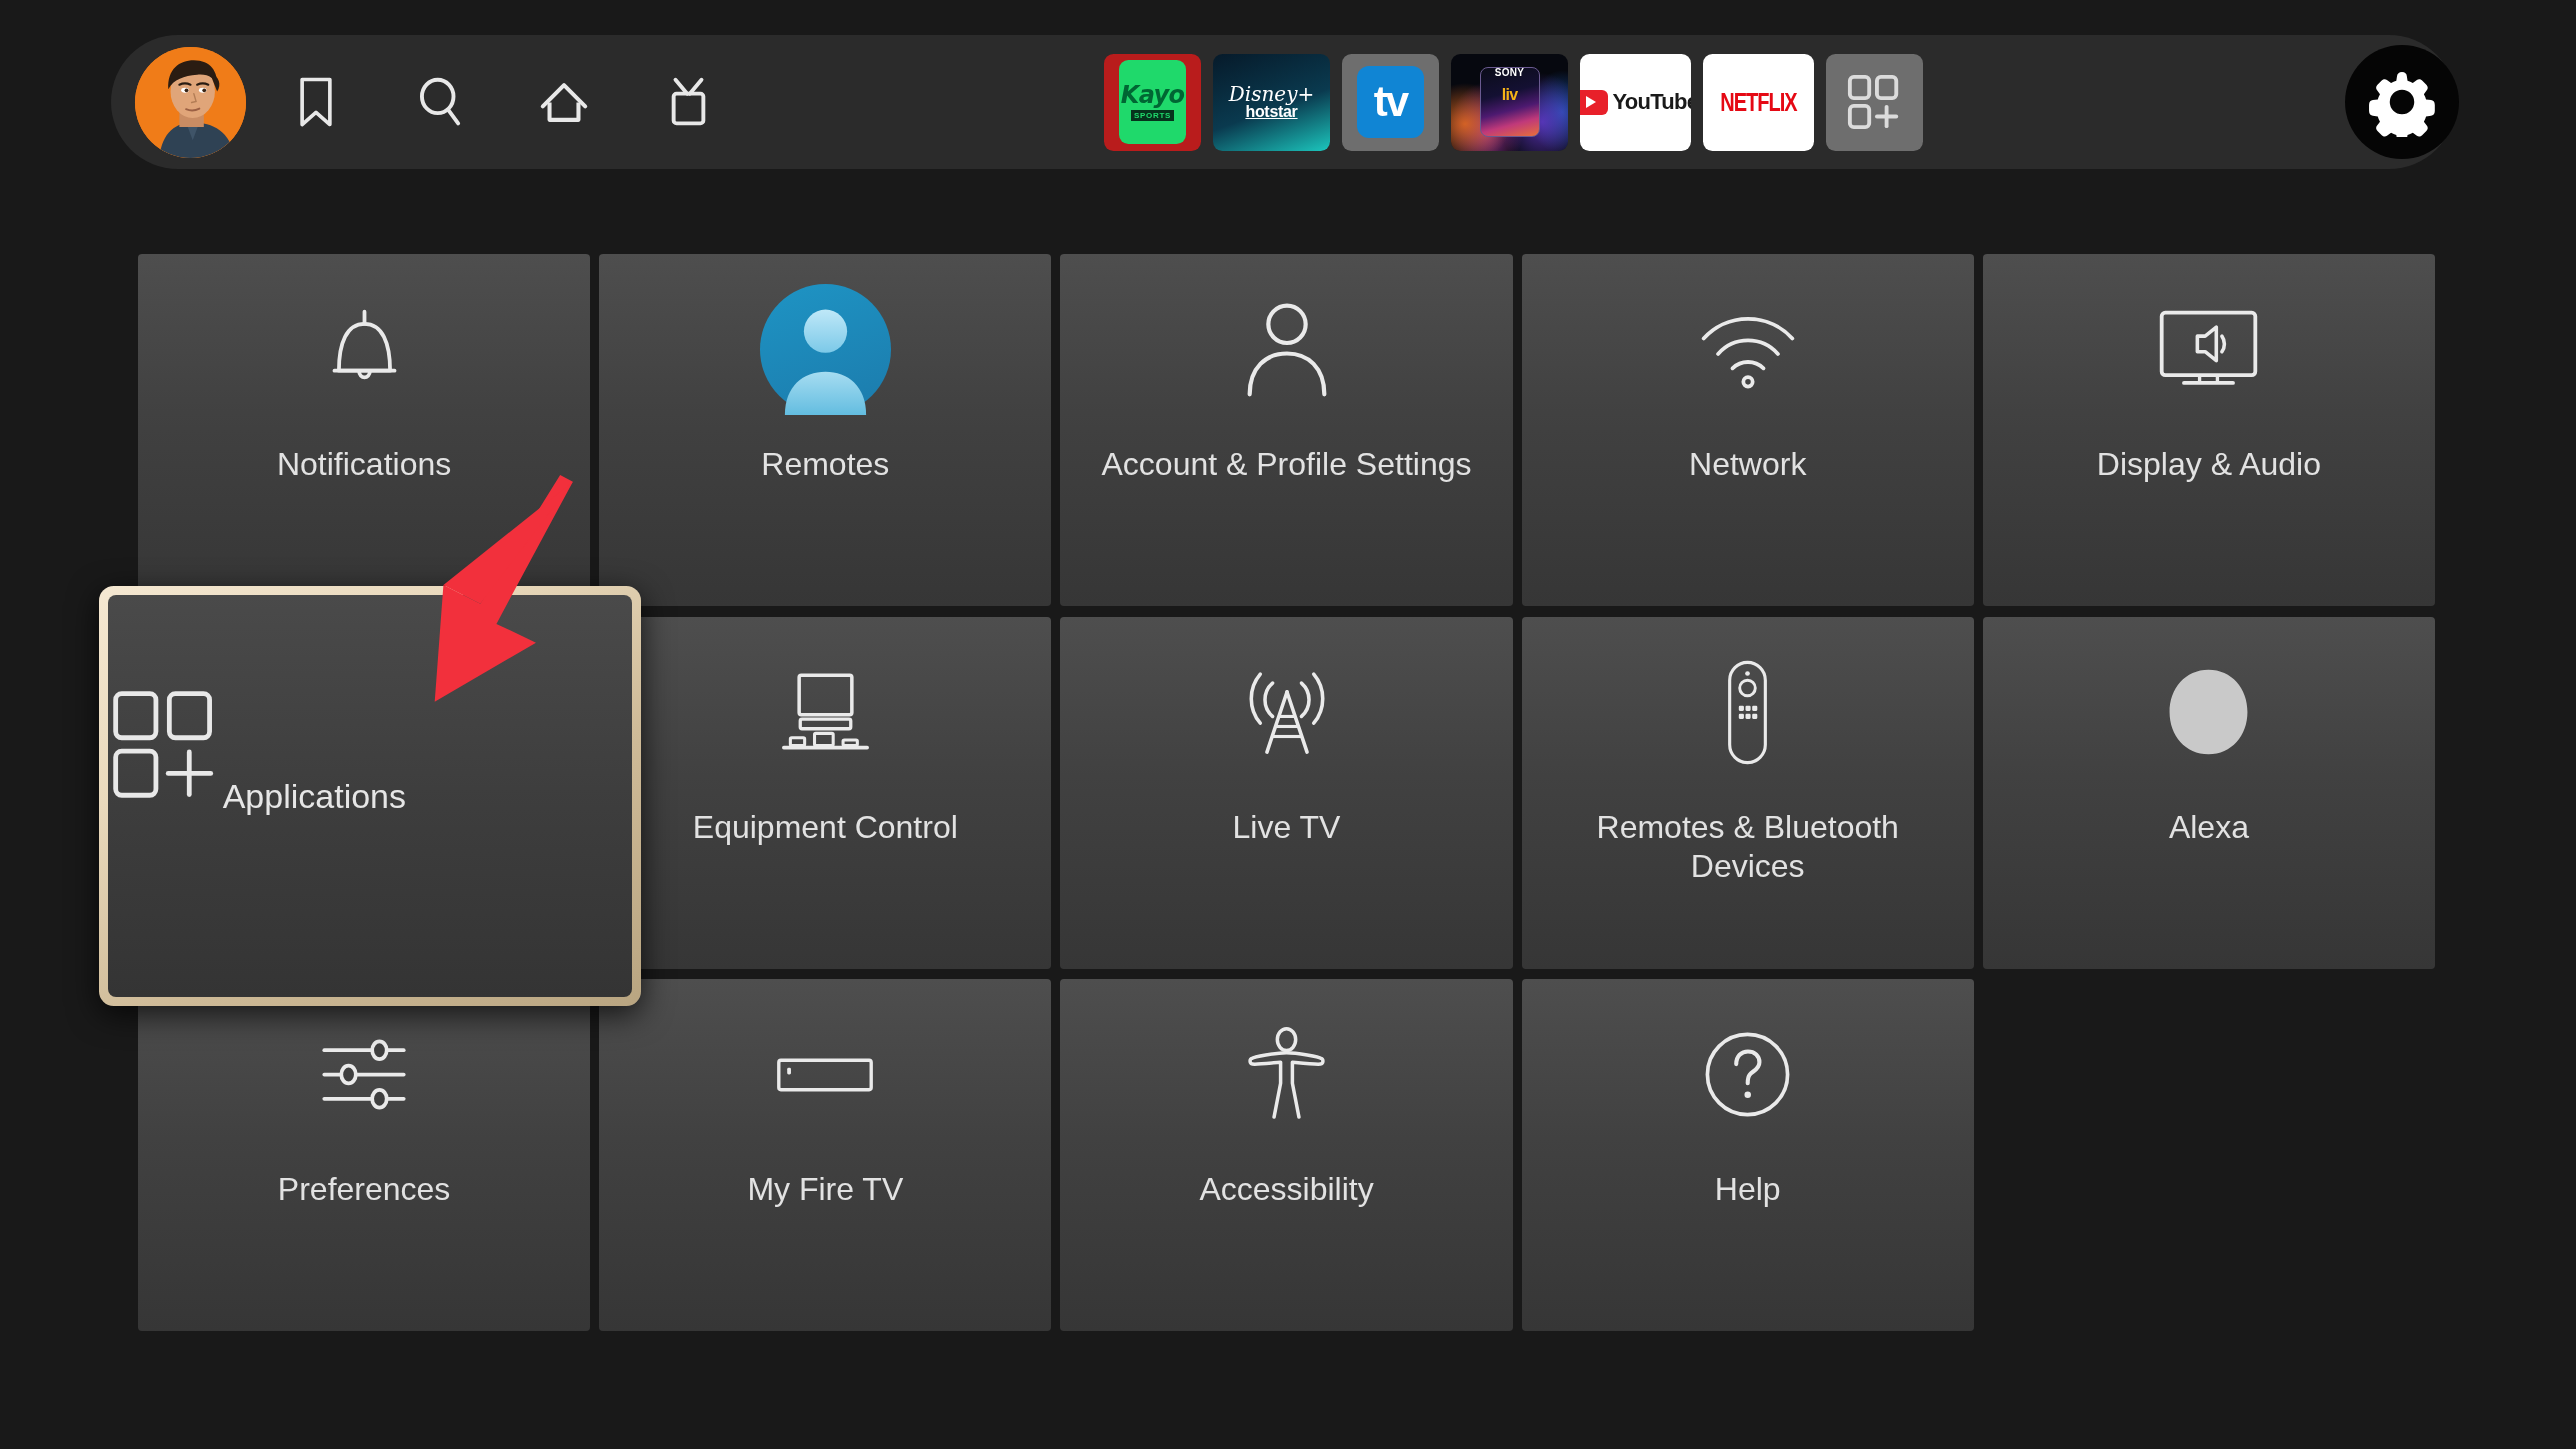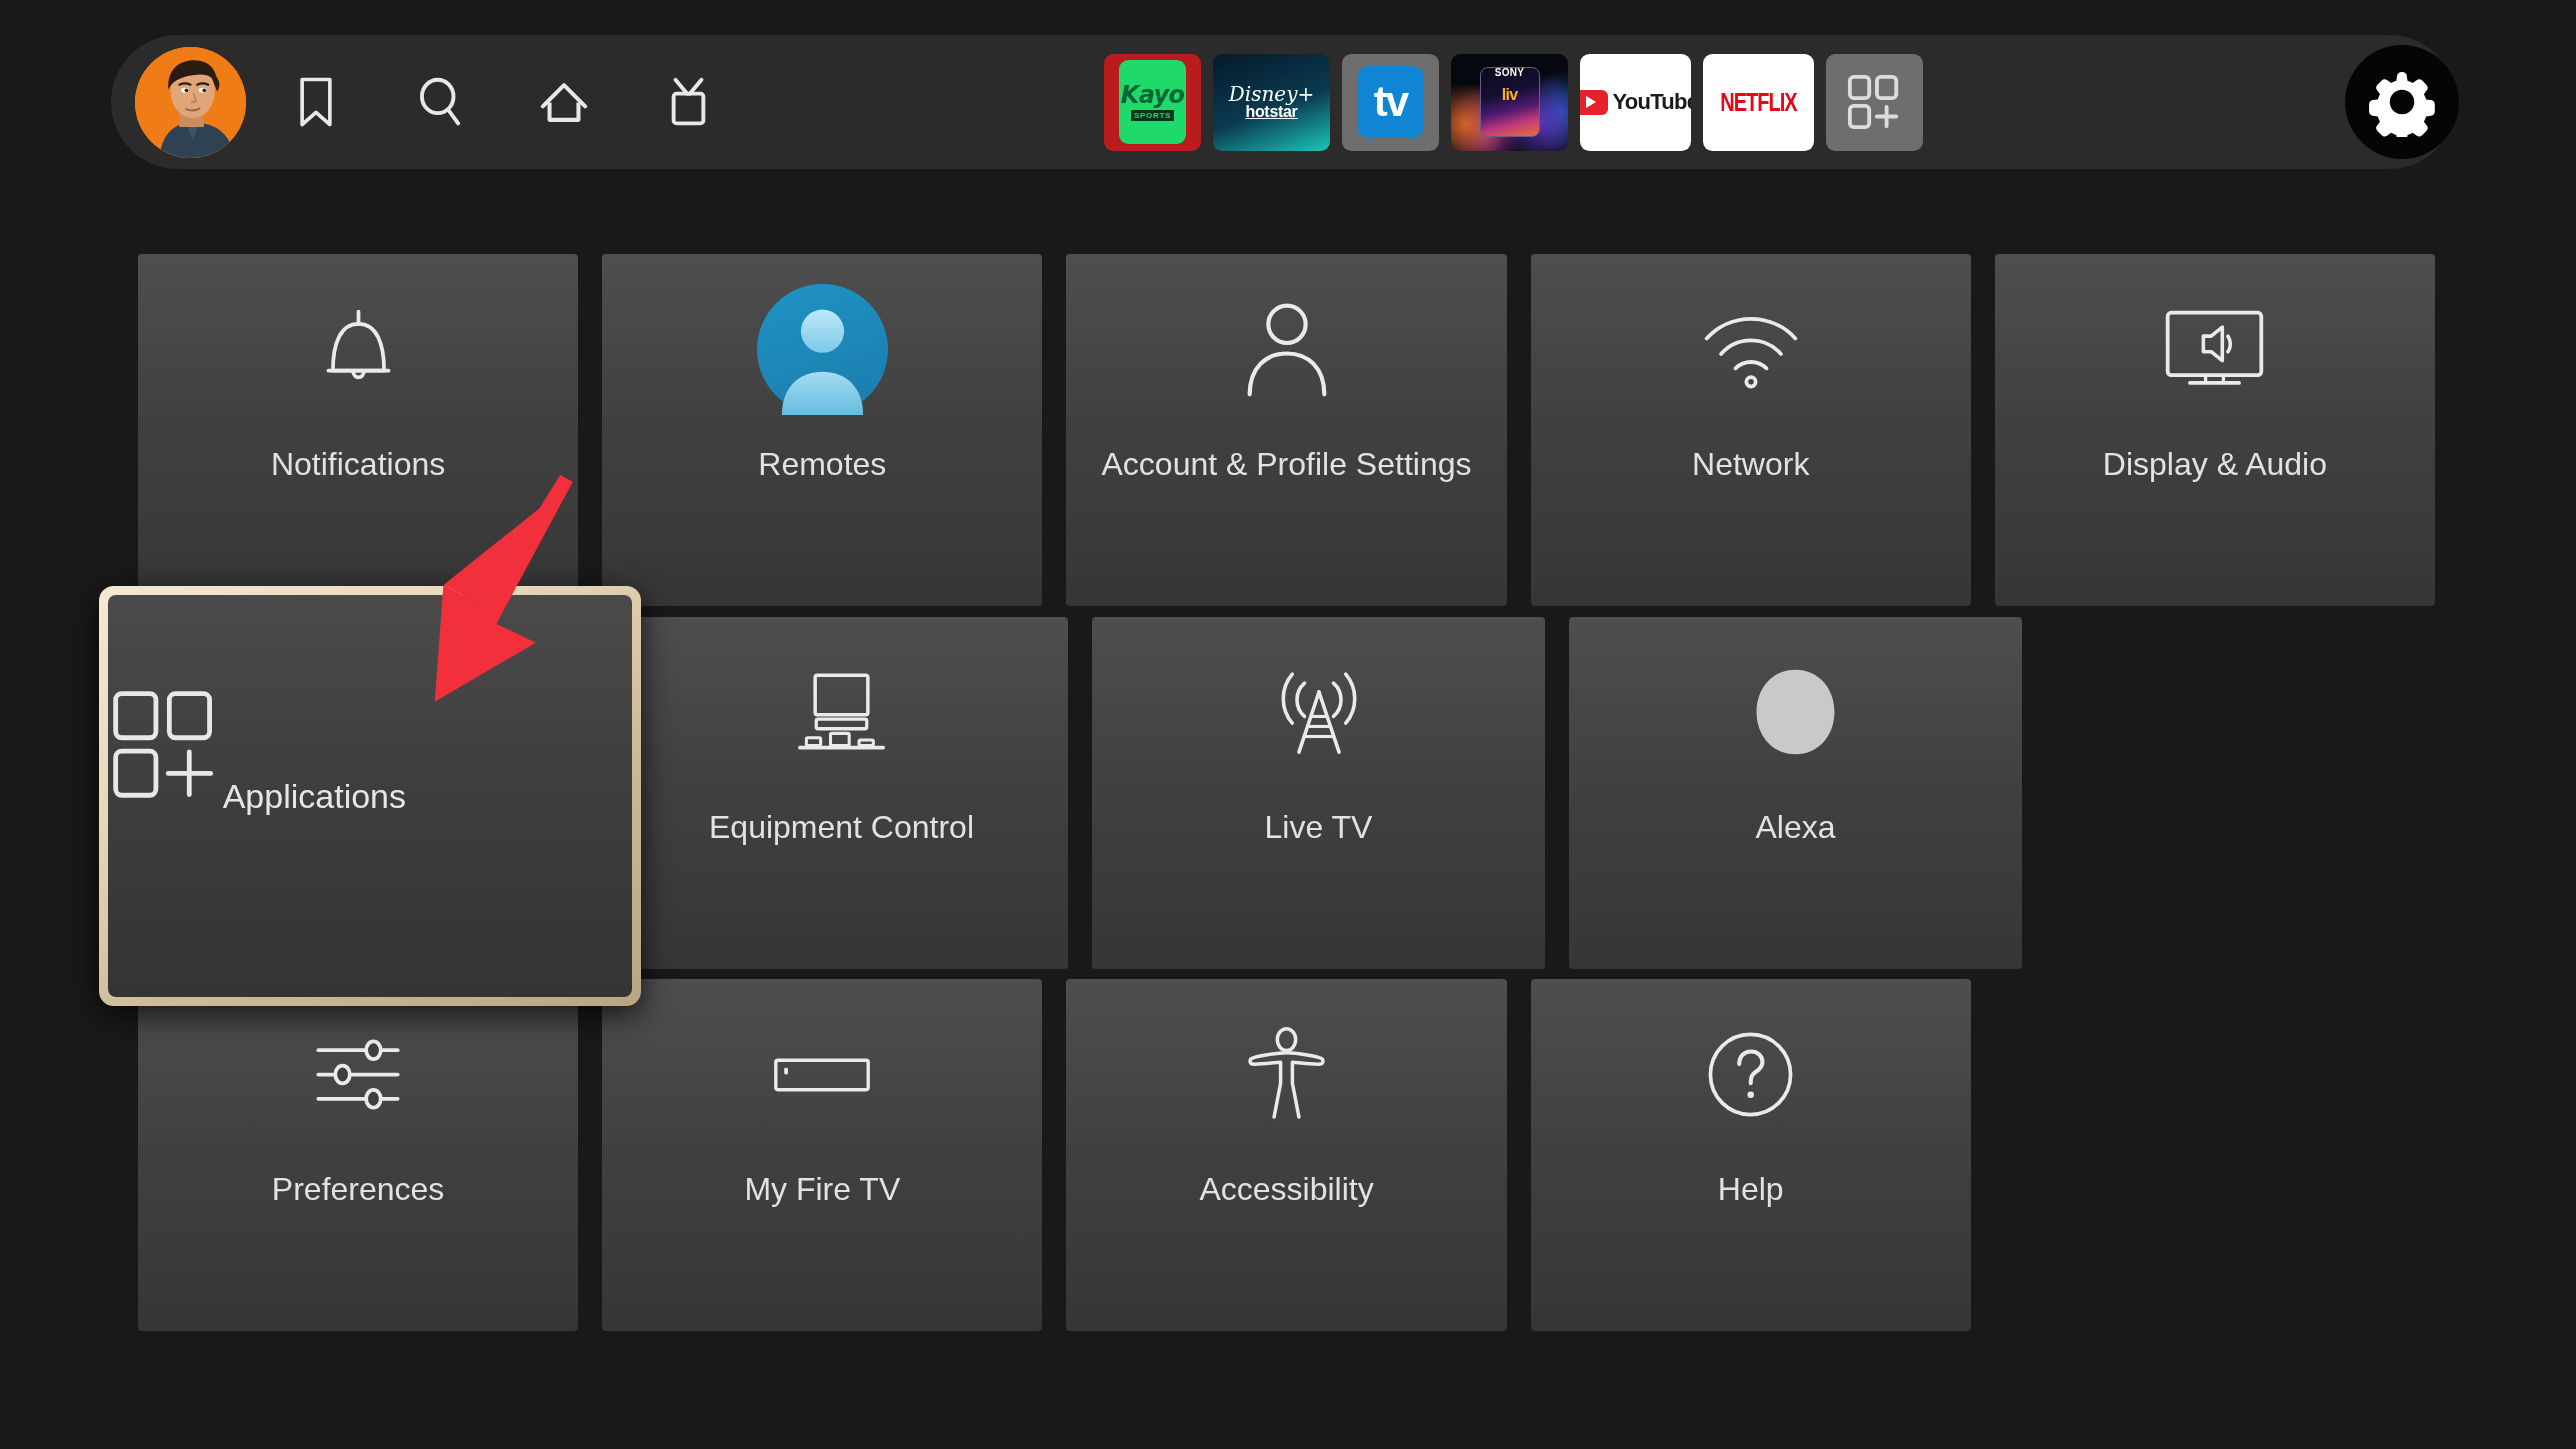--- a/index.html
+++ b/index.html
@@ -141,21 +141,21 @@
     background:#050505;
     display:flex; align-items:center; justify-content:center;
   }
 
   
   #grid {
     position:absolute;
     left:138px; top:254px;
     width:2297px;
   }
-  .grid-row { display:flex; gap:24px; }
+  .grid-row { display:flex; gap:9px; }
   .grid-row + .grid-row { margin-top:10.7px; }
   .tile {
     width:453px; height:352px;
     background:linear-gradient(180deg,#4e4e4e 0%,#414141 45%,#363636 100%);
     border-radius:4px;
     display:flex; flex-direction:column;
     align-items:center;
     position:relative;
   }
   .tile .tile-icon {
@@ -439,20 +439,36 @@
           <path d="M22 12 L13 39" fill="none" stroke="#eaeaea" stroke-width="1.6" stroke-linecap="round"></path>
           <path d="M22 12 L31 39" fill="none" stroke="#eaeaea" stroke-width="1.6" stroke-linecap="round"></path>
           <line x1="18.4" y1="23" x2="25.6" y2="23" stroke="#eaeaea" stroke-width="1.4"></line>
           <line x1="17" y1="27.5" x2="27" y2="27.5" stroke="#eaeaea" stroke-width="1.4"></line>
           <line x1="15.6" y1="32" x2="28.4" y2="32" stroke="#eaeaea" stroke-width="1.4"></line>
         </svg>
       </div>
       <div class="tile-label">Live TV</div>
     </div>
 
+    <div class="tile">
+      <div class="tile-icon">
+        <svg width="47" height="107" viewBox="0 0 21 48">
+          <rect x="2.5" y="1.5" width="16" height="45" rx="8" fill="none" stroke="#eaeaea" stroke-width="1.4"></rect>
+          <circle cx="10.5" cy="6.5" r="1.05" fill="#eaeaea"></circle>
+          <circle cx="10.5" cy="13" r="3.5" fill="none" stroke="#eaeaea" stroke-width="1.3"></circle>
+          <rect x="6.6" y="21" width="2.3" height="2.3" rx="0.5" fill="#eaeaea"></rect>
+          <rect x="9.6" y="21" width="2.3" height="2.3" rx="0.5" fill="#eaeaea"></rect>
+          <rect x="12.6" y="21" width="2.3" height="2.3" rx="0.5" fill="#eaeaea"></rect>
+          <rect x="6.6" y="24.6" width="2.3" height="2.3" rx="0.5" fill="#eaeaea"></rect>
+          <rect x="9.6" y="24.6" width="2.3" height="2.3" rx="0.5" fill="#eaeaea"></rect>
+          <rect x="12.6" y="24.6" width="2.3" height="2.3" rx="0.5" fill="#eaeaea"></rect>
+        </svg>
+      </div>
+      <div class="tile-label">Remotes &amp; Bluetooth Devices</div>
+    </div>
 
     <div class="tile">
       <div class="tile-icon">
         <svg width="89" height="94" viewBox="0 0 40 42">
           <path d="M20 2 C30.4 2 37.5 10.4 37.5 21 C37.5 31.6 30.4 40 20 40
                    C18.8 40 18.5 39.4 18.5 38.2 L18.5 31.6
                    C13.6 30.4 10 26.2 10 21 C10 14.8 14.5 10 20 10
                    C25.5 10 30 14.8 30 21 C30 27.2 25.5 32 20 32
                    L20 40 C9.6 40 2.5 31.6 2.5 21 C2.5 10.4 9.6 2 20 2 Z" fill="#c9c9c9"></path>
         </svg>

